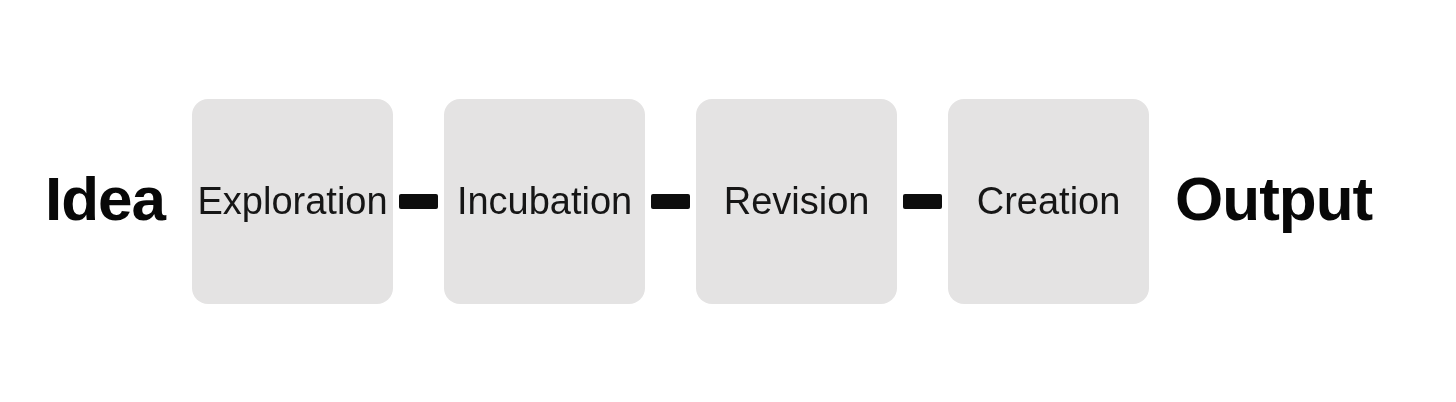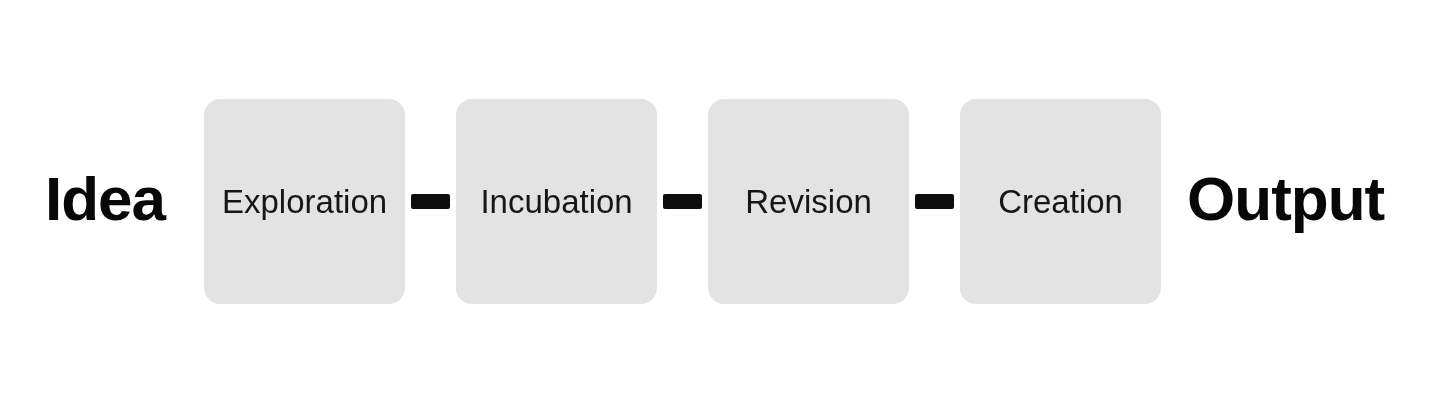--- a/index.html
+++ b/index.html
@@ -32,37 +32,37 @@
     font-size: 62px;
     font-weight: 700;
     letter-spacing: -1px;
     color: var(--endpoint-text);
     white-space: nowrap;
     line-height: 1;
     transform: translateY(-2px);
   }
   .endpoint.left {
     margin-left: 45px;
-    margin-right: 39px;
+    margin-right: 27px;
   }
   .endpoint.right {
     margin-left: 26px;
   }
   .stage-box {
     width: 201px;
     height: 205px;
     border-radius: 16px;
     background: var(--box-fill);
     display: flex;
     align-items: center;
     justify-content: center;
     flex: none;
   }
   .stage-label {
-    font-size: 33px;
+    font-size: 38px;
     font-weight: 400;
     color: var(--box-text);
     white-space: nowrap;
     line-height: 1;
   }
   .connector {
     width: 39px;
     height: 15px;
     border-radius: 2px;
     background: var(--connector);

